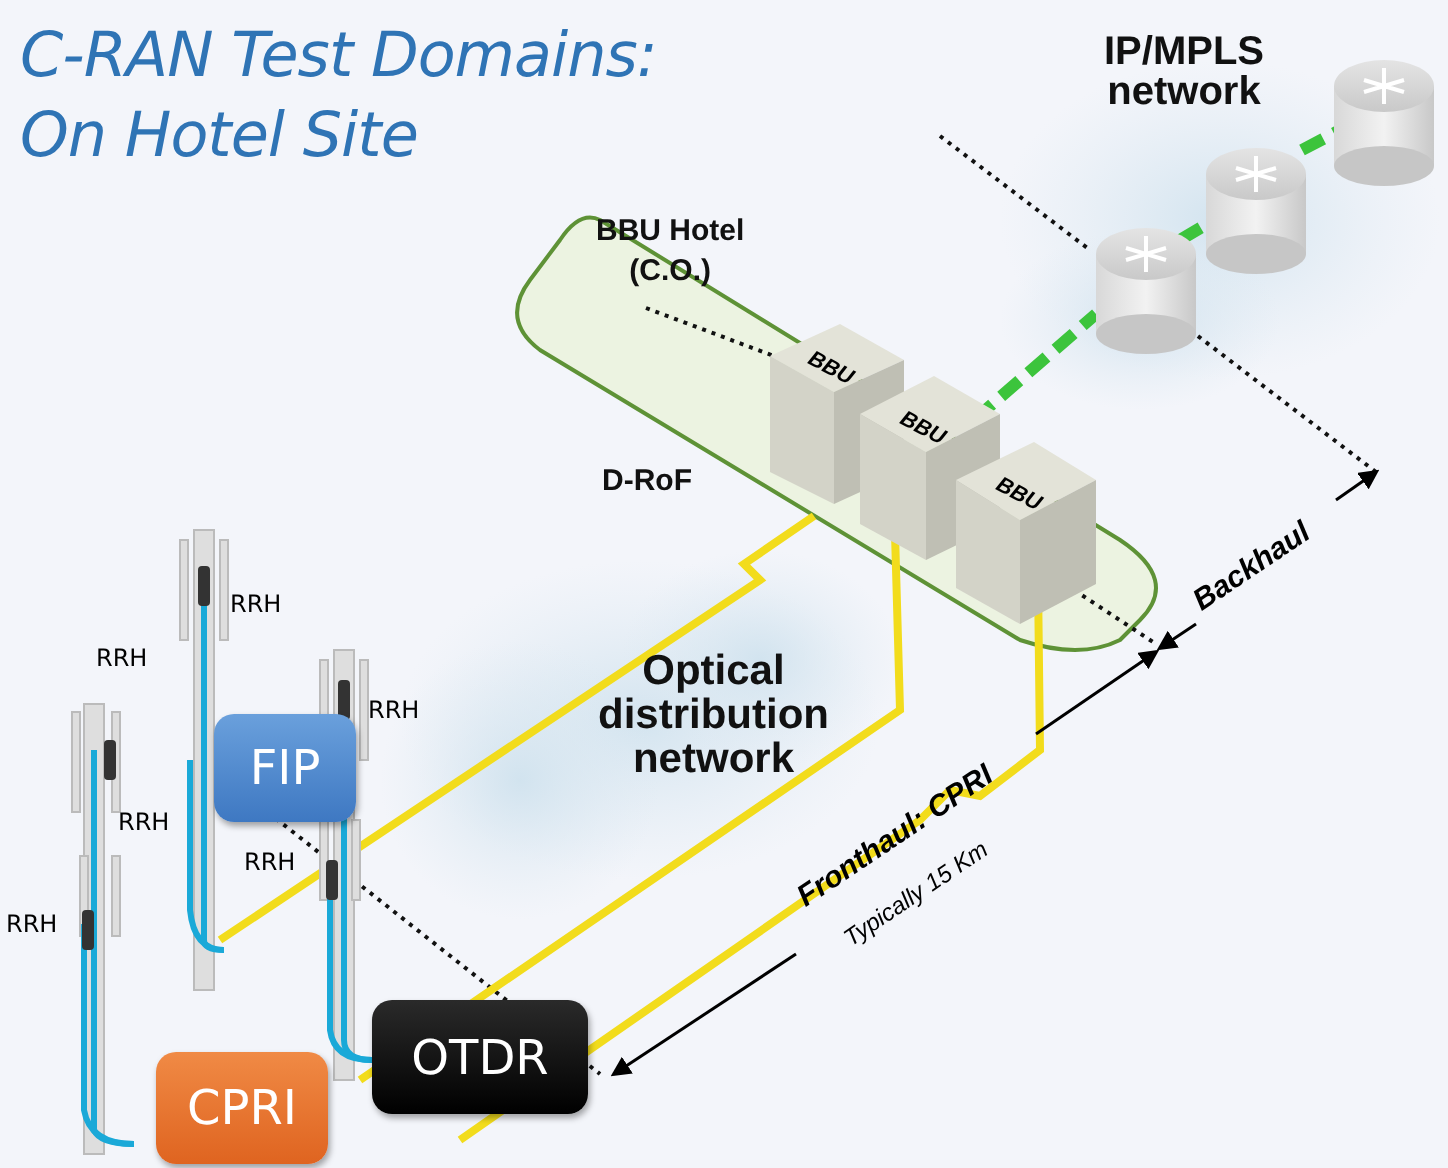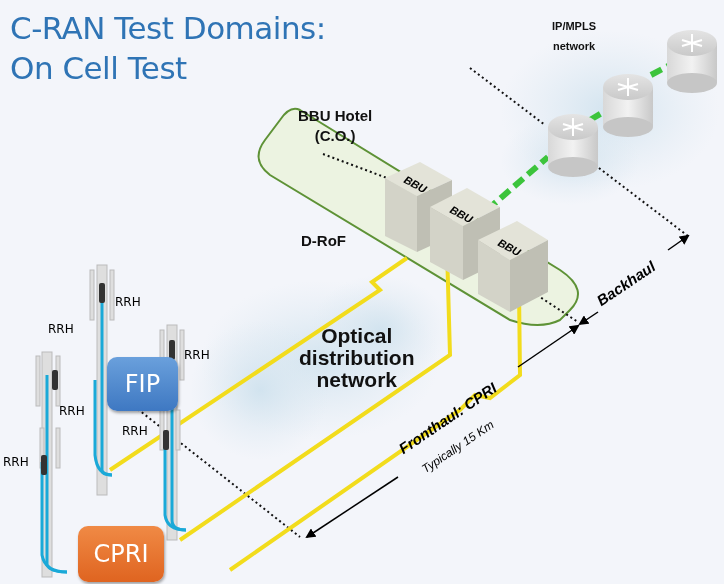--- a/index.html
+++ b/index.html
@@ -1,18 +1,18 @@
 <!DOCTYPE html>
 <html><head>
 <meta charset="utf-8">
 <style>
   html, body { margin:0; padding:0; }
   body { width:724px; height:584px; overflow:hidden; background:#f3f5fa; position:relative; font-family:"Liberation Sans", sans-serif; }
   #stage { position:absolute; left:0; top:0; width:724px; height:584px; }
-  .title { position:absolute; left:10px; top:8px; color:#2f74b5; font-family:"DejaVu Sans", sans-serif; font-size:31px; line-height:40px; letter-spacing:-0.5px; }
+  .title { position:absolute; left:10px; top:8px; color:#2f74b5; font-family:"DejaVu Sans", sans-serif; font-size:31px; line-height:40px; letter-spacing:-0.5px;font-style:italic; }
   .lbl { position:absolute; font-family:"Liberation Sans", sans-serif; font-weight:bold; color:#111; text-align:center; }
   .rrh { position:absolute; color:#000000; font-family:"DejaVu Sans", sans-serif; font-size:12px; }
   .box { position:absolute; border-radius:10px; color:#fff; font-family:"DejaVu Sans", sans-serif; font-size:24px; display:flex; align-items:center; justify-content:center; box-shadow:1px 2px 3px rgba(0,0,0,0.35); }
   .fip { left:79px; top:357px; width:71px; height:54px; background:linear-gradient(#6aa0dc,#3e78c2);margin-left:28px; }
   .cpri { left:78px; top:526px; width:86px; height:56px; background:linear-gradient(#f08a45,#df6420); }
   .otdr { left:186px; top:500px; width:108px; height:57px; background:linear-gradient(#2a2a2a,#000); }
   .rot { position:absolute; transform-origin:left bottom; white-space:nowrap; font-family:"Liberation Sans", sans-serif; }
 </style>
 </head>
 <body>
@@ -143,24 +143,24 @@
       <line x1="518" y1="367" x2="578" y2="326" marker-end="url(#arrowHead)"></line>
     </g>
     <g stroke="#000" stroke-width="1.5" fill="none">
       <line x1="598" y1="312" x2="580" y2="324" marker-end="url(#arrowHead)"></line>
       <line x1="668" y1="250" x2="688" y2="236" marker-end="url(#arrowHead)"></line>
     </g>
   </svg>
 
   <div class="title">
     <div>C-RAN Test Domains:</div>
-    <div>On Cell Test</div>
-  </div>
-
-  <div class="lbl" style="left:552px;top:16px;font-size:11px;line-height:20px;">
+    <div>On Hotel Site</div>
+  </div>
+
+  <div class="lbl" style="left:552px;top:16px;font-size:20px;line-height:20px;">
     <div>IP/MPLS</div>
     <div>network</div>
   </div>
 
   <div class="lbl" style="left:298px;top:106px;font-size:15px;line-height:20px;">
     <div>BBU Hotel</div>
     <div>(C.O.)</div>
   </div>
 
   <div class="lbl" style="left:288px;top:232px;font-size:15px;margin-left:13px;">D-RoF</div>
@@ -185,13 +185,16 @@
   <div class="rrh" style="left:59px;top:404px;">RRH</div>
   <div class="rrh" style="left:122px;top:424px;">RRH</div>
   <div class="rrh" style="left:3px;top:455px;">RRH</div>
 
   <div class="box fip">
       <span>FIP</span>
     </div>
   <div class="box cpri">
       <span>CPRI</span>
     </div>
+  <div class="box otdr">
+      <span>OTDR</span>
+    </div>
 </div>
 
 </body></html>

